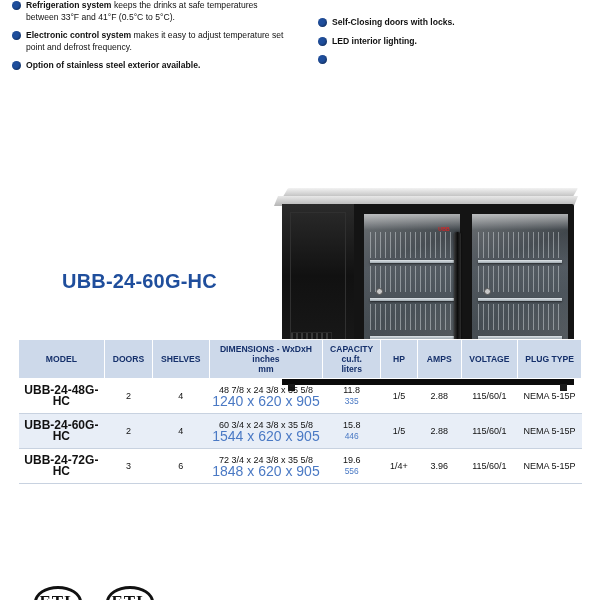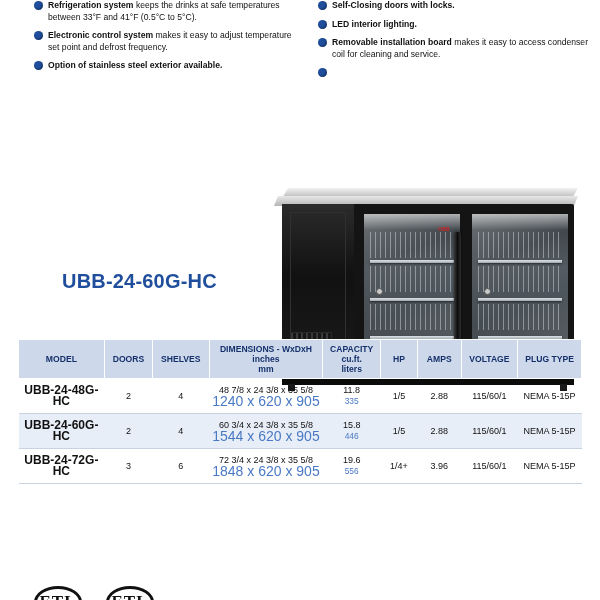--- a/index.html
+++ b/index.html
@@ -22,24 +22,24 @@
     left: 0;
     top: 0;
     width: 600px;
     display: flex;
     gap: 0;
     padding-top: 0;
   }
   .feat-col {
     width: 300px;
     box-sizing: border-box;
-    padding-left: 34px;
+    padding-left: 12px;
     padding-right: 8px;
   }
-  .feat-col.right { padding-left: 18px; }
+  .feat-col.right { padding-left: 18px; margin-top: 17px; }
 
   .feat-item {
     display: flex;
     align-items: flex-start;
     margin-bottom: 7px;
     line-height: 11.5px;
   }
   .bullet {
     width: 9px;
     height: 9px;
@@ -362,24 +362,20 @@
     <div class="feat-item">
       <span class="bullet"></span>
       <span class="feat-text"><b>Self-Closing doors with locks.</b><span></span></span>
     </div>
 
     <div class="feat-item">
       <span class="bullet"></span>
       <span class="feat-text"><b>LED interior lighting.</b><span></span></span>
     </div>
 
-    <div class="feat-item">
-      <span class="bullet"></span>
-      <span class="feat-text"><b>Removable installation board</b><span> makes it easy to access condenser coil for cleaning and service.</span></span>
-    </div>
 
     <div class="feat-item">
       <span class="bullet"></span>
     </div>
 
   </div>
 </div>
 
 <div class="product-wrap">
   <div class="cab-top"></div>

